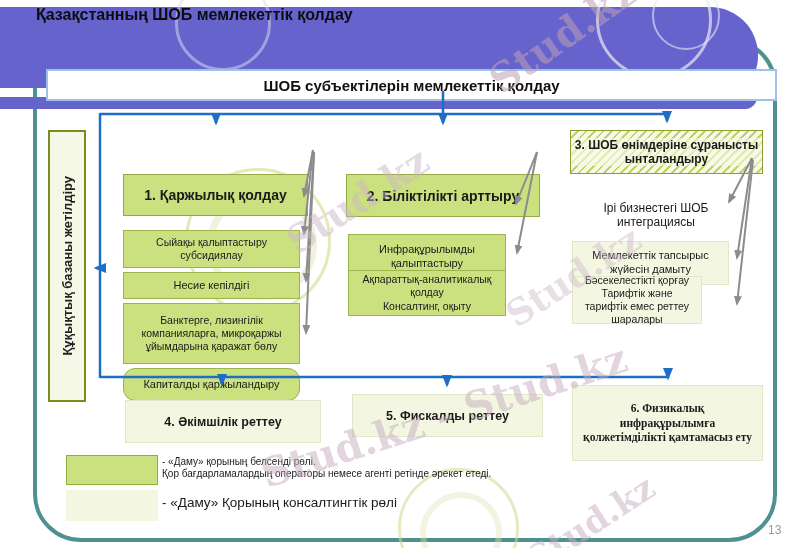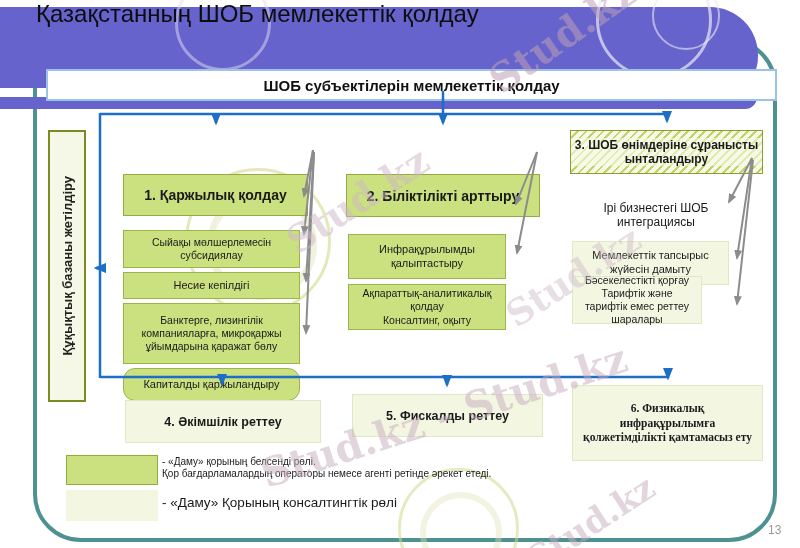--- a/index.html
+++ b/index.html
@@ -26,47 +26,47 @@
 
 <div id="slide">
 
   <div class="abs" style="left:33px;top:38px;width:744px;height:504px;border:4px solid #4e9191;border-radius:48px;z-index:1;"></div>
 
   <div class="abs" style="left:0;top:7px;width:652px;height:81px;background:#6663cd;z-index:2;"></div>
   <div class="abs" style="left:600px;top:7px;width:158px;height:97px;background:#6663cd;border-radius:0 48px 48px 48px;z-index:2;"></div>
   <div class="abs" style="left:0;top:97px;width:757px;height:12px;background:#6663cd;border-radius:0 0 16px 0;z-index:2;"></div>
   <div class="abs" style="left:702px;top:86px;width:56px;height:8px;background:#ffffff;border-radius:4px;z-index:3;"></div>
 
-  <div class="abs" style="left:36px;top:0;width:560px;font-size:24px;font-weight:normal;color:#0d0d0d;z-index:4;">Қазақстанның ШОБ мемлекеттік қолдау</div>
+  <div class="abs" style="left:36px;top:6px;width:560px;font-size:16px;font-weight:bold;color:#0d0d0d;z-index:4;">Қазақстанның ШОБ мемлекеттік қолдау</div>
 
   <div class="box" style="left:46px;top:60px;width:731px;height:32px;background:#fff;border:2px solid #9cc2e8;z-index:4;margin-top:9px;">
     <span style="font-size:15px;font-weight:bold;color:#111;">ШОБ субъектілерін мемлекеттік қолдау</span>
   </div>
 
   <div class="circ" style="left:185px;top:168px;width:140px;height:140px;border:3px solid rgba(210,216,140,0.6);"></div>
   <div class="circ" style="left:207px;top:190px;width:96px;height:96px;border:7px solid rgba(222,226,180,0.45);"></div>
   <div class="circ" style="left:398px;top:468px;width:115px;height:115px;border:3px solid rgba(210,216,140,0.55);"></div>
   <div class="circ" style="left:420px;top:492px;width:70px;height:70px;border:6px solid rgba(222,226,180,0.4);"></div>
   <div class="circ" style="left:596px;top:-38px;width:110px;height:110px;border:3px solid rgba(235,232,245,0.7);z-index:3;"></div>
   <div class="circ" style="left:652px;top:-18px;width:64px;height:64px;border:2.5px solid rgba(235,232,245,0.6);z-index:3;"></div>
   <div class="circ" style="left:175px;top:-25px;width:90px;height:90px;border:3px solid rgba(225,220,240,0.5);z-index:3;"></div>
 
   <div class="box z4" style="left:48px;top:130px;width:38px;height:272px;background:#f5f8e6;border:2px solid #7d8a20;">
     <span style="writing-mode:vertical-rl;transform:rotate(180deg);font-size:13px;font-weight:bold;color:#222;">Құқықтық базаны жетілдіру</span>
   </div>
 
   <div class="box green hdr z4" style="left:123px;top:130px;width:185px;height:42px;">1. Қаржылық қолдау</div>
-  <div class="box green item z4" style="left:123px;top:186px;width:177px;height:38px;">Сыйақы мөлшерлемесін субсидиялау</div>
+  <div class="box green item z4" style="left:123px;top:186px;width:177px;height:38px;">Сыйақы қалыптастыру субсидиялау</div>
   <div class="box green item z4" style="left:123px;top:228px;width:177px;height:27px;font-size:11px;">Несие кепілдігі</div>
   <div class="box green item z4" style="left:123px;top:259px;width:177px;height:61px;">Банктерге, лизингілік компанияларға, микроқаржы ұйымдарына қаражат бөлу</div>
   <div class="box green item z4" style="left:123px;top:324px;width:177px;height:33px;font-size:11px;border-radius:12px;">Капиталды қаржыландыру</div>
 
   <div class="box green hdr z4" style="left:346px;top:130px;width:194px;height:43px;">2. Біліктілікті арттыру</div>
   <div class="box green item z4" style="left:348px;top:190px;width:158px;height:45px;font-size:11px;">Инфрақұрылымды қалыптастыру</div>
-  <div class="box green item pre z4" style="left:348px;top:240px;width:158px;height:46px;">Ақпараттық-аналитикалық қолдау
+  <div class="box green item pre z4" style="left:348px;top:226px;width:158px;height:46px;">Ақпараттық-аналитикалық қолдау
 Консалтинг, оқыту</div>
 
   <div class="box hatch z4" style="left:570px;top:130px;width:193px;height:44px;">
     <span style="font-size:12px;font-weight:bold;background:rgba(247,250,232,0.6);padding:0 3px;">3. ШОБ өнімдеріне сұранысты ынталандыру</span>
   </div>
   <div class="box z4" style="left:566px;top:197px;width:180px;height:36px;font-size:12px;">Ірі бизнестегі ШОБ интеграциясы</div>
   <div class="box cream item z4" style="left:572px;top:241px;width:157px;height:44px;font-size:11px;">Мемлекеттік тапсырыс жүйесін дамыту</div>
   <div class="box cream item pre z4" style="left:572px;top:276px;width:130px;height:48px;">Бәсекелестікті қорғау
 Тарифтік және тарифтік емес реттеу шаралары</div>
 

